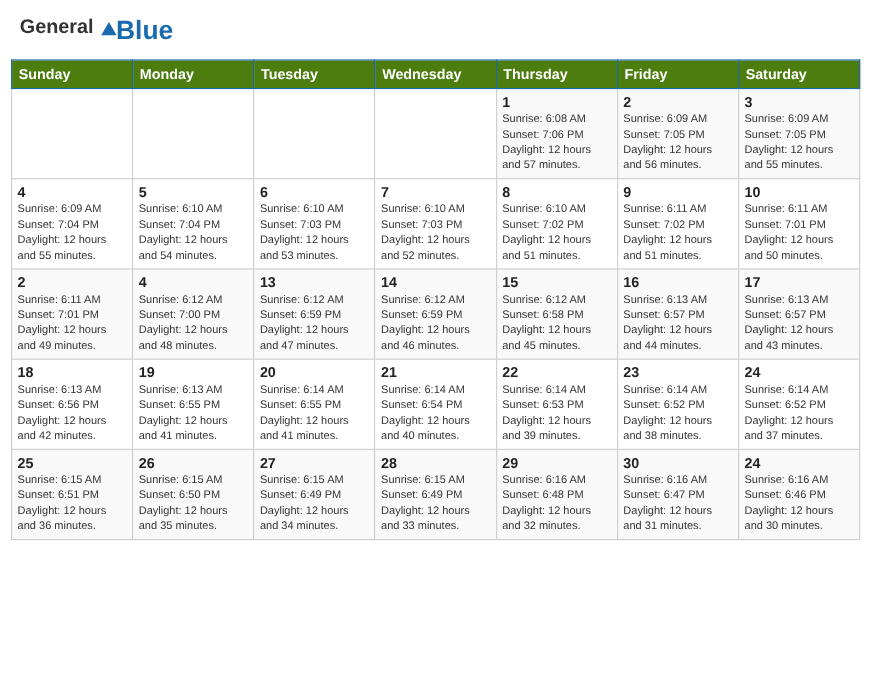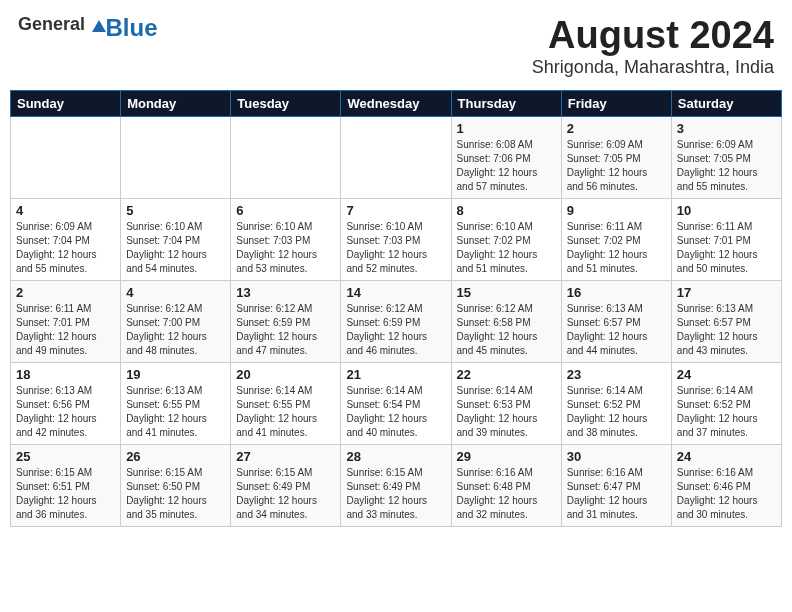--- a/index.html
+++ b/index.html
@@ -52,21 +52,21 @@
     }
     .location-title {
       font-size: 18px;
       color: #333;
     }
     table {
       width: 100%;
       border-collapse: collapse;
     }
     thead tr th {
-      background-color: #0f172a;
+      background-color: #4d7c0f;
       color: #fff;
       text-align: left;
       padding: 5px 6px;
       font-size: 13px;
       font-weight: bold;
       border: 1px solid #1a6aad;
     }
     tbody tr td {
       border: 1px solid #ccc;
       vertical-align: top;
@@ -101,24 +101,20 @@
 <div class="header-area">
   <div class="logo">
     <div>
       <span class="logo-general">General</span>
       <span class="logo-triangle"></span>
     </div>
     <div>
       <span class="logo-blue">Blue</span>
     </div>
   </div>
-  <div class="title-area">
-    <div class="month-title">August 2024</div>
-    <div class="location-title">Shrigonda, Maharashtra, India</div>
-  </div>
 </div>
 
 <table>
   <thead>
     <tr>
     <th>Sunday</th>
         <th>Monday</th>
         <th>Tuesday</th>
         <th>Wednesday</th>
         <th>Thursday</th>

